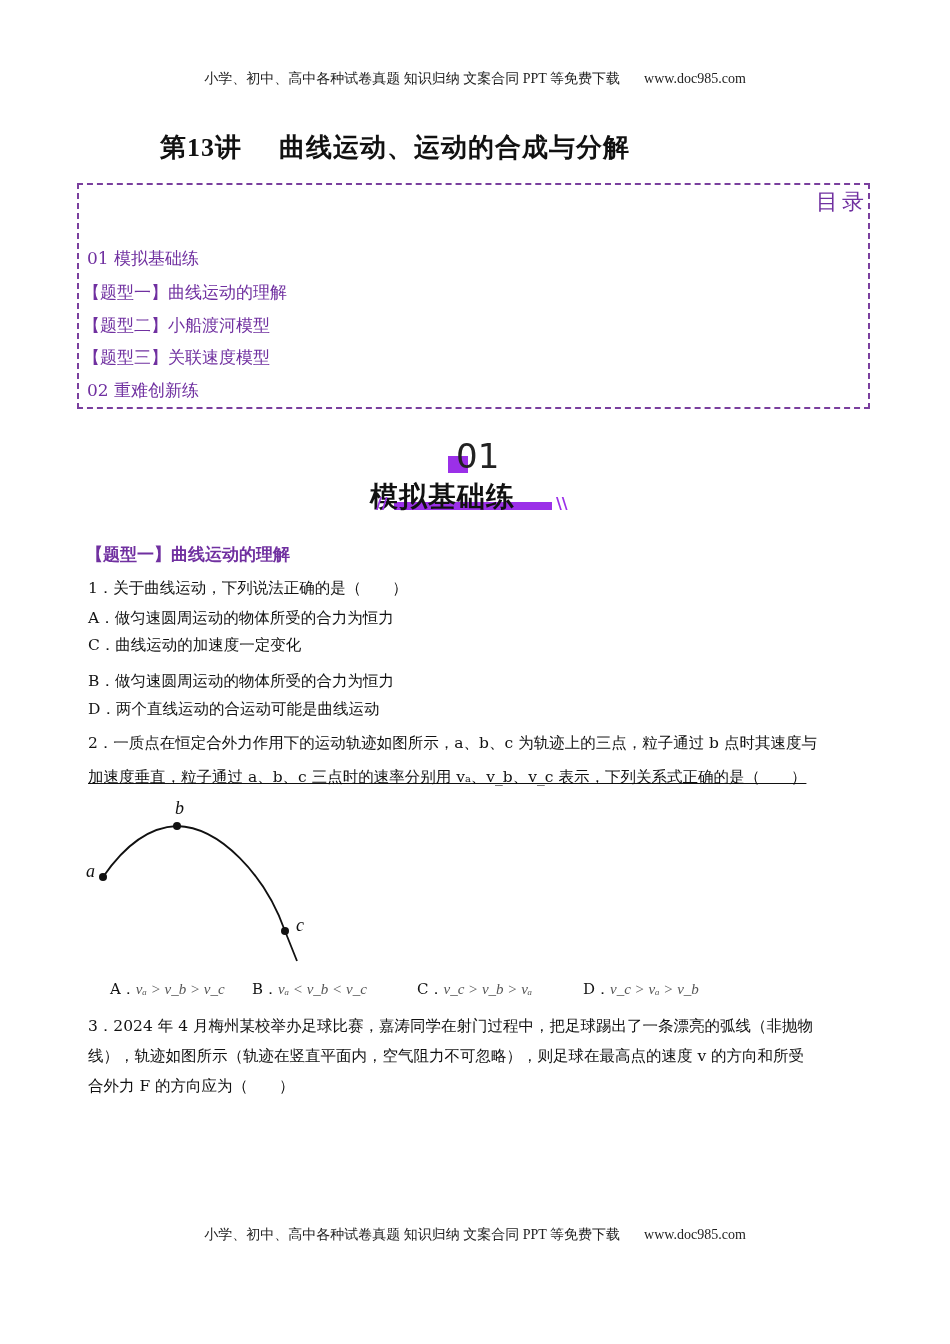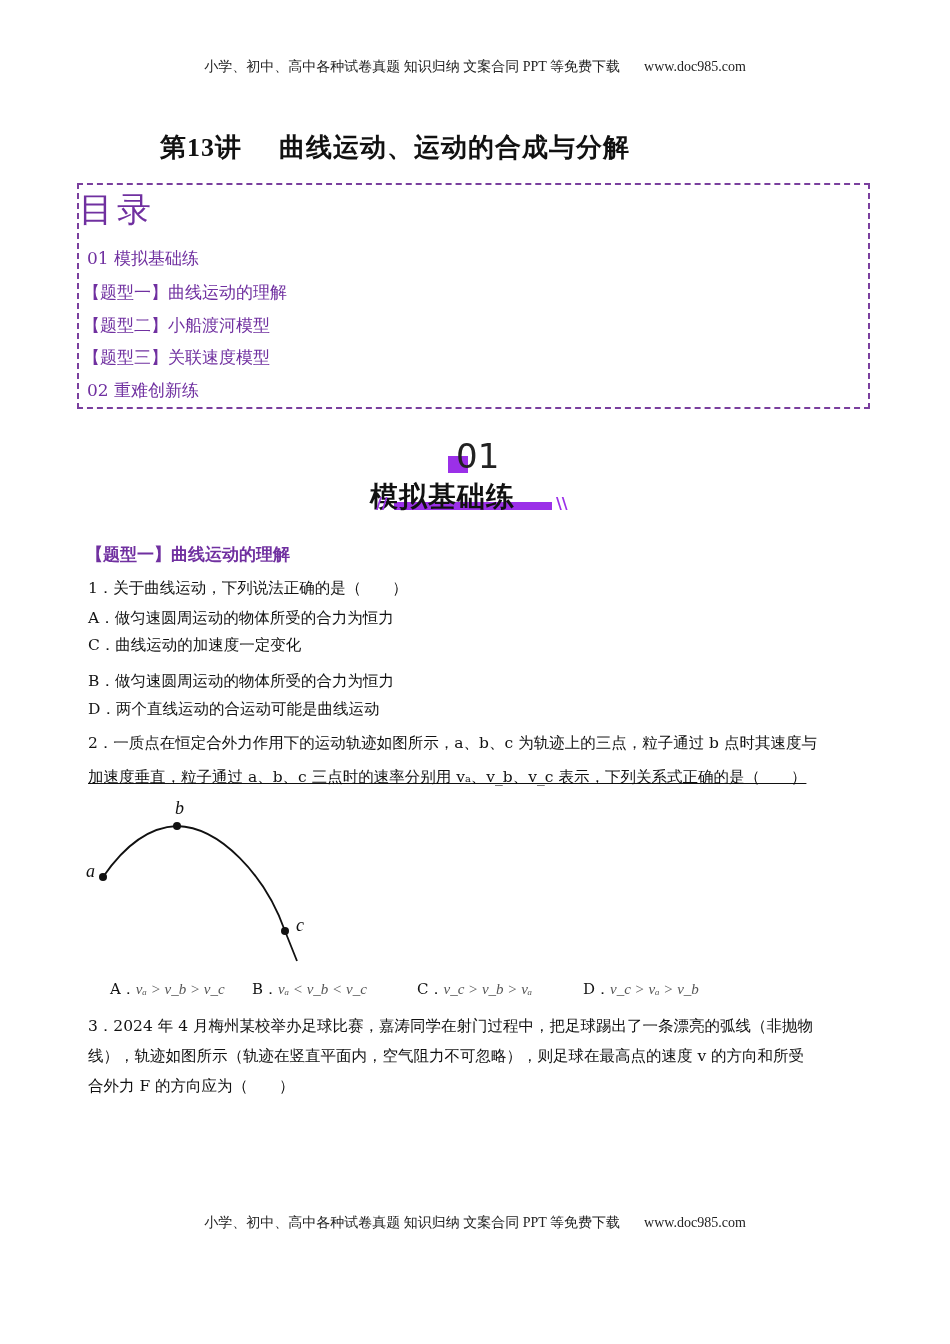--- a/index.html
+++ b/index.html
@@ -1,28 +1,28 @@
 <!DOCTYPE html>
 <html><head>
 <meta charset="utf-8">
 <style>
   html, body { margin:0; padding:0; background:#ffffff; }
   body { width:950px; height:1344px; position:relative; overflow:hidden;
          font-family:"DejaVu Serif","Liberation Serif",serif; color:#111; }
   .header, .footer { position:absolute; left:0; width:950px; text-align:center;
-         font-size:14px; color:#222; font-family:"Liberation Serif","DejaVu Serif",serif; }
+         font-size:14px; color:#222; font-family:"Liberation Serif","DejaVu Serif",serif;margin-top:12px; }
   .header { top:58px; }
   .footer { top:1214px; }
   .header .url, .footer .url { margin-left:24px; }
   .title { position:absolute; top:130px; left:0; width:790px; text-align:center;
            font-size:26px; font-weight:bold; letter-spacing:1px; }
   .title .num { font-family:"Liberation Serif",serif; }
   .toc { position:absolute; left:77px; top:183px; width:793px; height:226px;
          border:2px dashed #7a3f9e; box-sizing:border-box; }
-  .toc-title { text-align:left; font-size:34px; color:#7030a0; margin-top:2px;
+  .toc-title { text-align:right; font-size:22px; color:#7030a0; margin-top:2px;
                font-family:"DejaVu Sans","Liberation Sans",sans-serif; letter-spacing:4px; }
   .toc-item { position:absolute; left:8px; font-size:17px; font-weight:normal; color:#7030a0; }
   .section-badge { position:absolute; left:370px; top:440px; width:210px; height:80px; }
   .badge-square { position:absolute; left:78px; top:16px; width:20px; height:17px; background:#9b30e8; }
   .badge-num { position:absolute; left:86px; top:-4px; font-size:34px;
                font-family:"DejaVu Sans","Liberation Sans",sans-serif; color:#222; }
   .badge-bar { position:absolute; left:24px; top:62px; width:158px; height:8px; background:#9b30e8; }
   .badge-text { position:absolute; left:0; top:38px; width:210px; text-align:left; font-size:28px;
                 font-weight:bold; font-family:"DejaVu Sans","Liberation Sans",sans-serif; color:#111;
                 letter-spacing:1px; }

